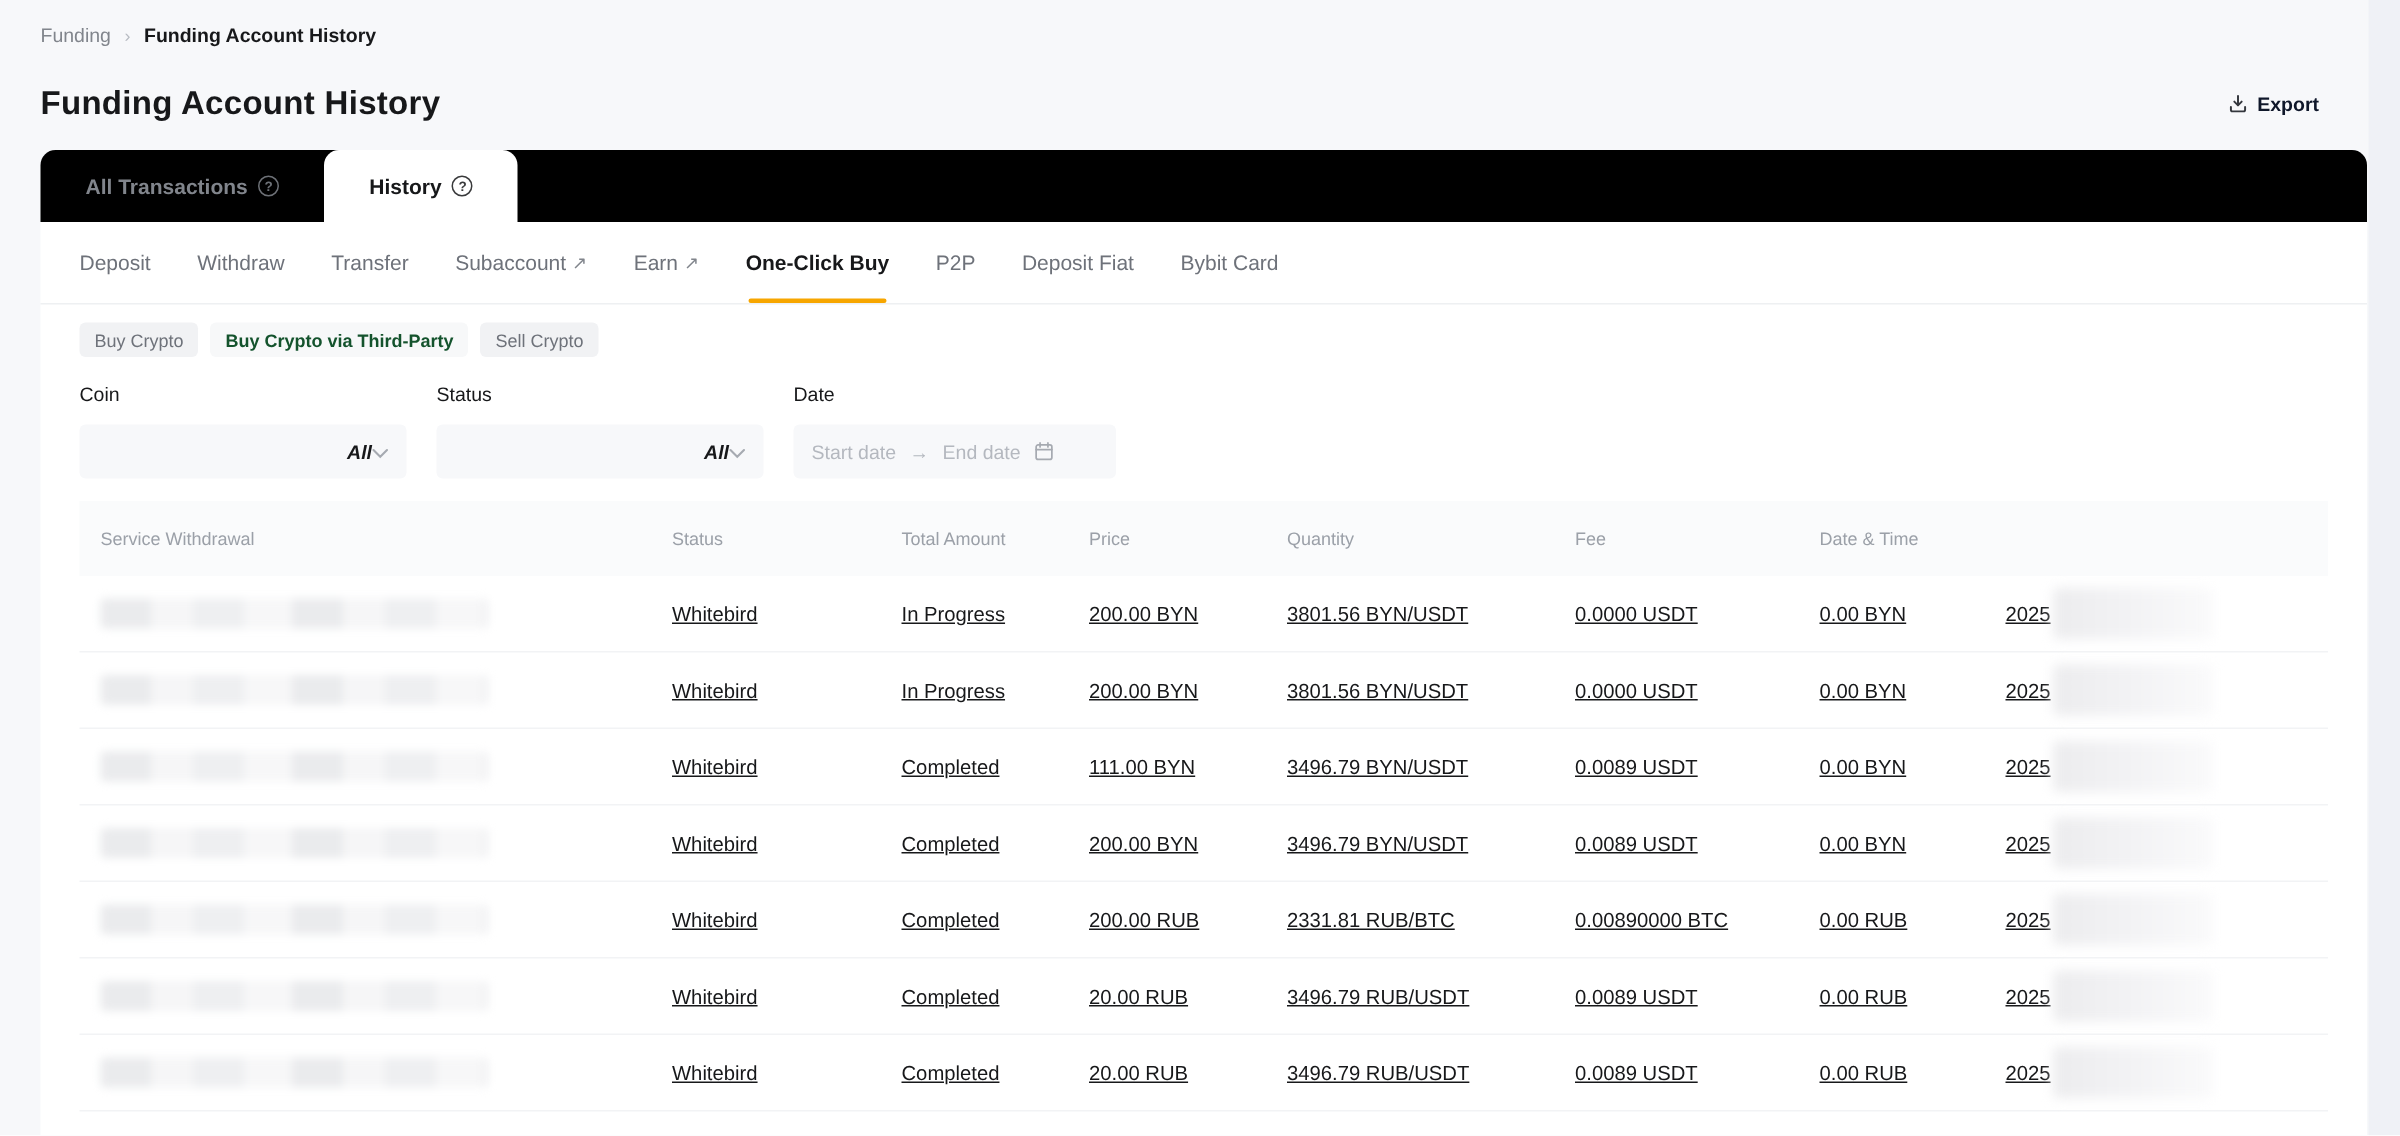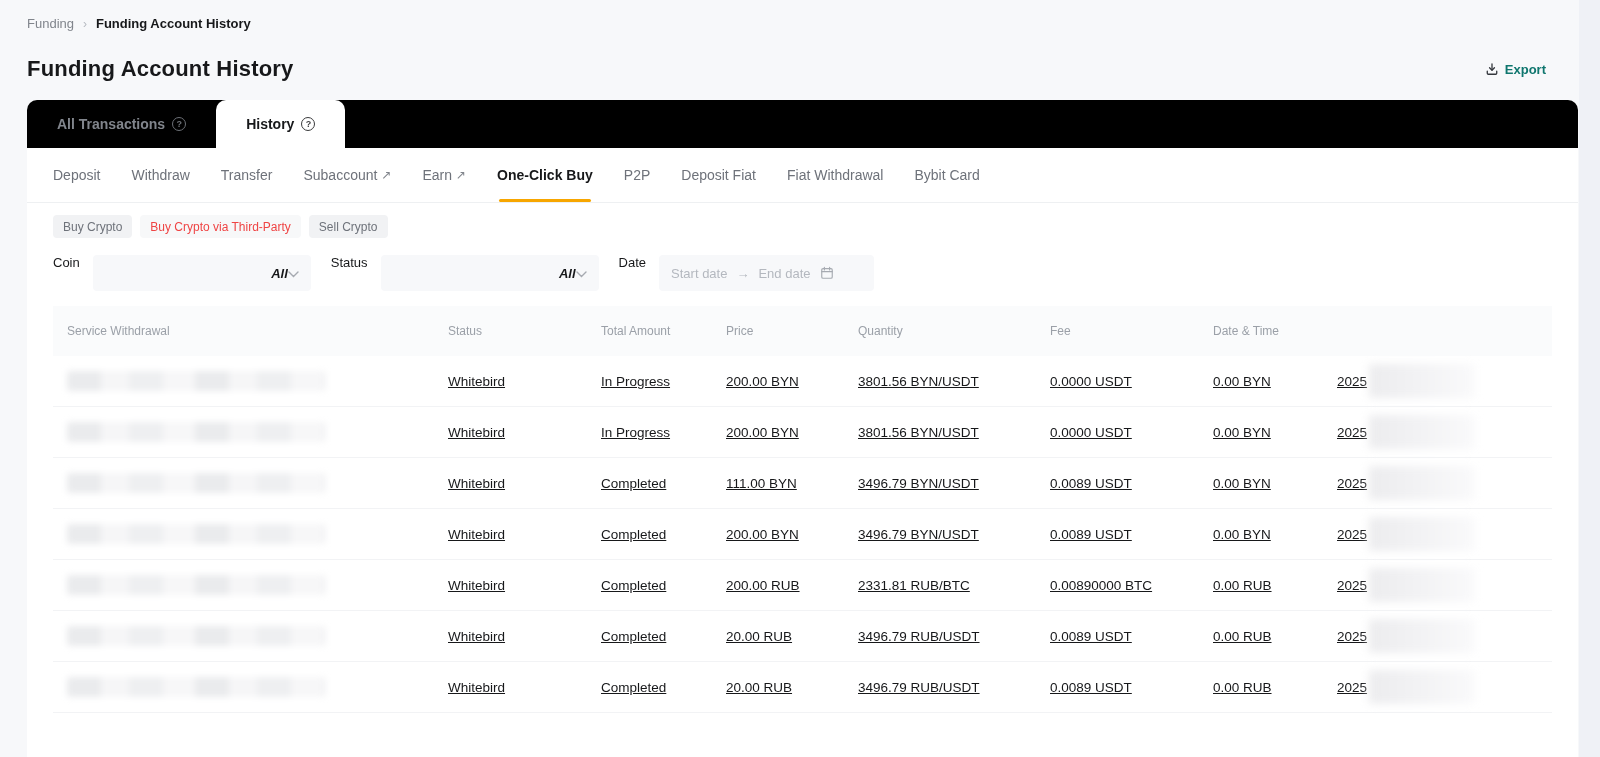--- a/index.html
+++ b/index.html
@@ -14,21 +14,21 @@
 
   
   .breadcrumb{ position:absolute; left:27px; top:16px; display:flex; align-items:center; gap:9px; font-size:13px; }
   .crumb-parent{ color:#81858c; cursor:pointer; }
   .crumb-sep{ color:#b7bbc2; font-size:12px; }
   .crumb-current{ color:#17181a; font-weight:600; }
 
   
   .title-row{ position:absolute; left:27px; top:56px; width:1519px; display:flex; justify-content:space-between; align-items:center; }
   .page-title{ font-size:22px; font-weight:700; letter-spacing:.2px; }
-  .export-btn{ display:flex; align-items:center; gap:6px; font-size:13px; font-weight:700; color:#0f766e; cursor:pointer; }
+  .export-btn{ display:flex; align-items:center; gap:6px; font-size:13px; font-weight:700; color:#0f172a; cursor:pointer; }
   .export-btn svg{ display:block; }
 
   
   .tabbar{ position:absolute; left:27px; top:100px; width:1551px; height:48px; background:#000000; border-radius:10px 10px 0 0; display:flex; }
   .tab{ display:flex; align-items:center; justify-content:center; gap:7px; padding:0 30px; min-width:170px;
         font-size:14px; font-weight:600; color:#81858c; cursor:pointer; border-radius:10px 10px 0 0; }
   .tab.active{ background:#ffffff; color:#17181a; font-weight:700; min-width:120px; }
   .help-icon{ width:14px; height:14px; border:1.2px solid currentColor; border-radius:50%; font-size:9px; font-weight:700;
               display:inline-flex; align-items:center; justify-content:center; opacity:.85; }
 
@@ -39,25 +39,25 @@
   .subtabs{ display:flex; align-items:stretch; gap:31px; padding:0 26px; height:55px; border-bottom:1px solid #eef0f2; }
   .subtab{ position:relative; display:flex; align-items:center; gap:4px; font-size:14px; color:#6e727a; cursor:pointer; white-space:nowrap; }
   .subtab.active{ color:#17181a; font-weight:700; }
   .subtab.active::after{ content:""; position:absolute; left:2px; right:2px; bottom:0; height:3px; background:#f7a600; border-radius:2px; }
   .ext-arrow{ font-size:12px; color:#81858c; line-height:1; }
 
   
   .pills{ display:flex; gap:8px; padding:12px 26px 0; }
   .pill{ height:23px; padding:4px 10px; display:inline-flex; align-items:center; border-radius:4px;
          background:#f1f2f4; font-size:12px; color:#6e727a; cursor:pointer; white-space:nowrap; }
-  .pill.active{ background:#f7f8f9; color:#ef4444; font-weight:400; }
+  .pill.active{ background:#f7f8f9; color:#14532d; font-weight:700; }
 
   
   .filters{ display:flex; gap:20px; padding:17px 26px 0; }
-  .filter{ display:flex; flex-direction:row; gap:13px; }
+  .filter{ display:flex; flex-direction:column; gap:13px; }
   .filter-label{ font-size:13px; color:#17181a; }
   .control{ height:36px; background:#f7f8fa; border-radius:4px; display:flex; align-items:center; padding:0 12px; font-size:13px; }
   .select{ width:218px; justify-content:flex-end; cursor:pointer;font-style:italic; }
   .select .select-value{ font-weight:600; color:#17181a; }
   .date-range{ width:215px; gap:9px; color:#b4b8bf; cursor:pointer; }
   .date-range .ph{ color:#b4b8bf; }
   .date-arrow{ color:#b4b8bf; font-size:13px; }
   .date-range svg{ margin-left:auto; display:block; }
 
   
@@ -134,23 +134,20 @@
         <div class="subtab active">
           <span>One-Click Buy</span>
         </div>
         <div class="subtab">
           <span>P2P</span>
         </div>
         <div class="subtab">
           <span>Deposit Fiat</span>
         </div>
         <div class="subtab">
-          <span>Fiat Withdrawal</span>
-        </div>
-        <div class="subtab">
           <span>Bybit Card</span>
         </div>
       </div>
 
     <div class="pills" id="pills">
         <div class="pill">Buy Crypto</div>
         <div class="pill active">Buy Crypto via Third-Party</div>
         <div class="pill">Sell Crypto</div>
       </div>
 

